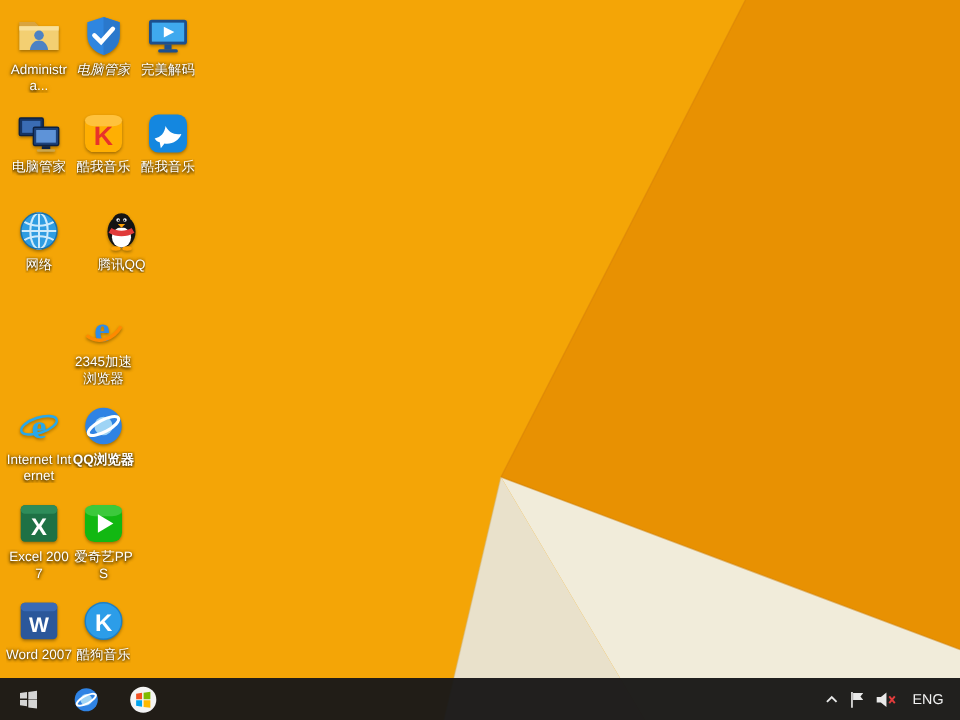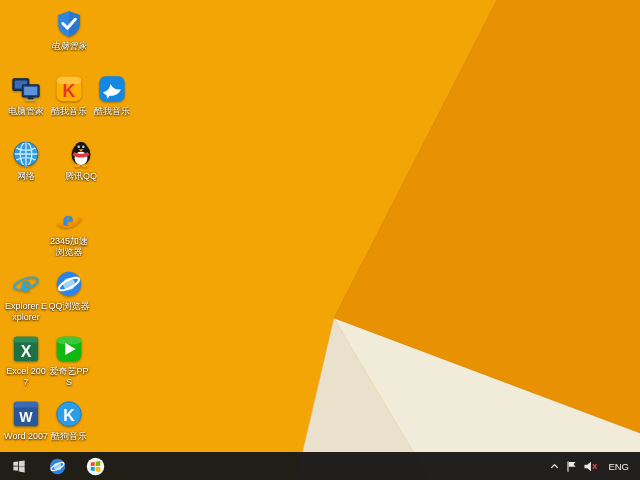--- a/index.html
+++ b/index.html
@@ -54,20 +54,32 @@
       <polygon data-name="wallpaper-shade-facet" fill="#E89102" points="497,0 640,0 640,433 334,318"></polygon>
       <polygon data-name="wallpaper-cream-left-facet" fill="#E9E1CB" points="334,318 296,480 430,480"></polygon>
       <polygon data-name="wallpaper-cream-right-facet" fill="#F1ECDA" points="334,318 430,480 640,480 640,433"></polygon>
       <line x1="497" y1="0" x2="334" y2="318" stroke="#D8820A" stroke-width="1" opacity="0.55"></line>
       <line x1="334" y1="318" x2="640" y2="433" stroke="#CE7E08" stroke-width="1" opacity="0.5"></line>
       <line x1="334" y1="318" x2="296" y2="480" stroke="#CBB98F" stroke-width="1" opacity="0.4"></line>
     </svg>
   </div>
 
   <div class="icon-grid" data-name="desktop-icon-grid">
+      <div class="desktop-icon" data-name="desktop-icon-administrator" style="left: 4px; top: 9px;">
+        <div class="icon-art" data-name="user-folder-icon">
+          <svg viewBox="0 0 32 32">
+            <path fill="#d9a43f" d="M2 6h11l3 3h14v2H2z"></path>
+            <path fill="#f3cf72" d="M2 9h28v17H2z"></path>
+            <path fill="#f9e09a" d="M2 9h28v3H2z"></path>
+            <circle cx="16" cy="15.5" r="3.4" fill="#4d82c4"></circle>
+            <path d="M9.5 26c.5-4.5 3.4-6.8 6.5-6.8s6 2.3 6.5 6.8z" fill="#4d82c4"></path>
+          </svg>
+        </div>
+        <div class="icon-label" data-name="desktop-icon-label">Administra...</div>
+      </div>
       <div class="desktop-icon" data-name="desktop-icon-remote-desktop" style="left: 4px; top: 74px;">
         <div class="icon-art" data-name="remote-desktop-icon">
           <svg viewBox="0 0 32 32">
             <rect x="2" y="5" width="17" height="12.5" rx="1" fill="#163463" stroke="#0d2142"></rect>
             <rect x="4" y="7" width="13" height="8.5" fill="#3a6cb4"></rect>
             <rect x="12" y="11.5" width="18" height="13" rx="1" fill="#1d4178" stroke="#0d2142"></rect>
             <rect x="14" y="13.5" width="14" height="9" fill="#5e93d8"></rect>
             <rect x="18" y="25" width="6" height="2.2" fill="#0d2142"></rect>
             <rect x="14.5" y="27.2" width="13" height="1.8" rx="0.9" fill="#caa64e"></rect>
           </svg>
@@ -86,21 +98,21 @@
         </div>
         <div class="icon-label" data-name="desktop-icon-label">网络</div>
       </div>
       <div class="desktop-icon" data-name="desktop-icon-internet-explorer" style="left: 4px; top: 269px;">
         <div class="icon-art" data-name="ie-icon">
           <svg viewBox="0 0 32 32">
             <text x="16" y="24.5" text-anchor="middle" font-size="24" font-weight="bold" fill="#28a8ea" font-family="Liberation Serif, serif">e</text>
             <ellipse cx="16" cy="15.5" rx="13.2" ry="5.4" fill="none" stroke="#28a8ea" stroke-width="1.8" transform="rotate(-18 16 15.5)"></ellipse>
           </svg>
         </div>
-        <div class="icon-label" data-name="desktop-icon-label">Explorer Explorer</div>
+        <div class="icon-label" data-name="desktop-icon-label">Internet Internet</div>
       </div>
       <div class="desktop-icon" data-name="desktop-icon-excel-2007" style="left: 4px; top: 334px;">
         <div class="icon-art" data-name="excel-icon">
           <svg viewBox="0 0 32 32">
             <rect x="3" y="3" width="26" height="26" rx="3" fill="#1e7145"></rect>
             <rect x="3" y="3" width="26" height="6" rx="3" fill="#2e8c5a"></rect>
             <text x="16" y="24" text-anchor="middle" font-size="17" font-weight="bold" fill="#fff" font-family="Liberation Sans, sans-serif">X</text>
           </svg>
         </div>
         <div class="icon-label" data-name="desktop-icon-label">Excel 2007</div>
@@ -155,21 +167,21 @@
       </div>
       <div class="desktop-icon" data-name="desktop-icon-2345-browser" style="left: 47px; top: 204px;">
         <div class="icon-art" data-name="e2345-icon">
           <svg viewBox="0 0 32 32">
             <text x="15" y="25" text-anchor="middle" font-size="25" font-weight="bold" fill="#2e8ce6" font-family="Liberation Serif, serif">e</text>
             <path d="M4 21c8 6.5 19 3 24.5-6.5" stroke="#ff8a00" stroke-width="2.4" fill="none"></path>
           </svg>
         </div>
         <div class="icon-label" data-name="desktop-icon-label">2345加速浏览器</div>
       </div>
-      <div class="desktop-icon" data-name="desktop-icon-qq-browser" style="left: 47px; top: 269px;">
+      <div class="desktop-icon" data-name="desktop-icon-qq-browser" style="left: 47px; top: 269px; font-weight: bold;">
         <div class="icon-art" data-name="qq-browser-icon">
           <svg viewBox="0 0 32 32">
             <circle cx="16" cy="16" r="13" fill="#2f83e4"></circle>
             <circle cx="16" cy="16" r="6.5" fill="#9fd4f5"></circle>
             <ellipse cx="16" cy="16" rx="12" ry="4.2" fill="none" stroke="#ffffff" stroke-width="2.2" transform="rotate(-28 16 16)"></ellipse>
           </svg>
         </div>
         <div class="icon-label" data-name="desktop-icon-label">QQ浏览器</div>
       </div>
       <div class="desktop-icon" data-name="desktop-icon-iqiyi-pps" style="left: 47px; top: 334px;">
@@ -184,20 +196,32 @@
       </div>
       <div class="desktop-icon" data-name="desktop-icon-kugou-music" style="left: 47px; top: 399px;">
         <div class="icon-art" data-name="kugou-icon">
           <svg viewBox="0 0 32 32">
             <circle cx="16" cy="16" r="13" fill="#2c9de8"></circle>
             <circle cx="16" cy="16" r="13" fill="none" stroke="#1d7fc4"></circle>
             <text x="16" y="23" text-anchor="middle" font-size="17" font-weight="bold" fill="#fff" font-family="Liberation Sans, sans-serif">K</text>
           </svg>
         </div>
         <div class="icon-label" data-name="desktop-icon-label">酷狗音乐</div>
+      </div>
+      <div class="desktop-icon" data-name="desktop-icon-purecodec" style="left: 90px; top: 9px;">
+        <div class="icon-art" data-name="monitor-play-icon">
+          <svg viewBox="0 0 32 32">
+            <rect x="2.5" y="4.5" width="27" height="17.5" rx="2" fill="#1c4f8e"></rect>
+            <rect x="4.5" y="6.5" width="23" height="13.5" fill="#3fa9ee"></rect>
+            <polygon points="13,9.5 20.5,13.2 13,17" fill="#fff"></polygon>
+            <rect x="13.5" y="22" width="5" height="3.5" fill="#1c4f8e"></rect>
+            <rect x="9" y="25.5" width="14" height="2.2" rx="1.1" fill="#1c4f8e"></rect>
+          </svg>
+        </div>
+        <div class="icon-label" data-name="desktop-icon-label">完美解码</div>
       </div>
       <div class="desktop-icon" data-name="desktop-icon-xunlei" style="left: 90px; top: 74px;">
         <div class="icon-art" data-name="xunlei-icon">
           <svg viewBox="0 0 32 32">
             <rect x="2.5" y="2.5" width="27" height="27" rx="6.5" fill="#1487e0"></rect>
             <path d="M6.5 19.5c4.5-.8 7-3.8 7.8-8.8 2.2 4.6 6.4 6.6 11.2 5.6-1.8 4.8-6.6 7.6-12 6.8l-2.6 3.4-.8-4.2c-1.6-.4-2.8-1.4-3.6-2.8z" fill="#fff"></path>
           </svg>
         </div>
         <div class="icon-label" data-name="desktop-icon-label">酷我音乐</div>
       </div>

